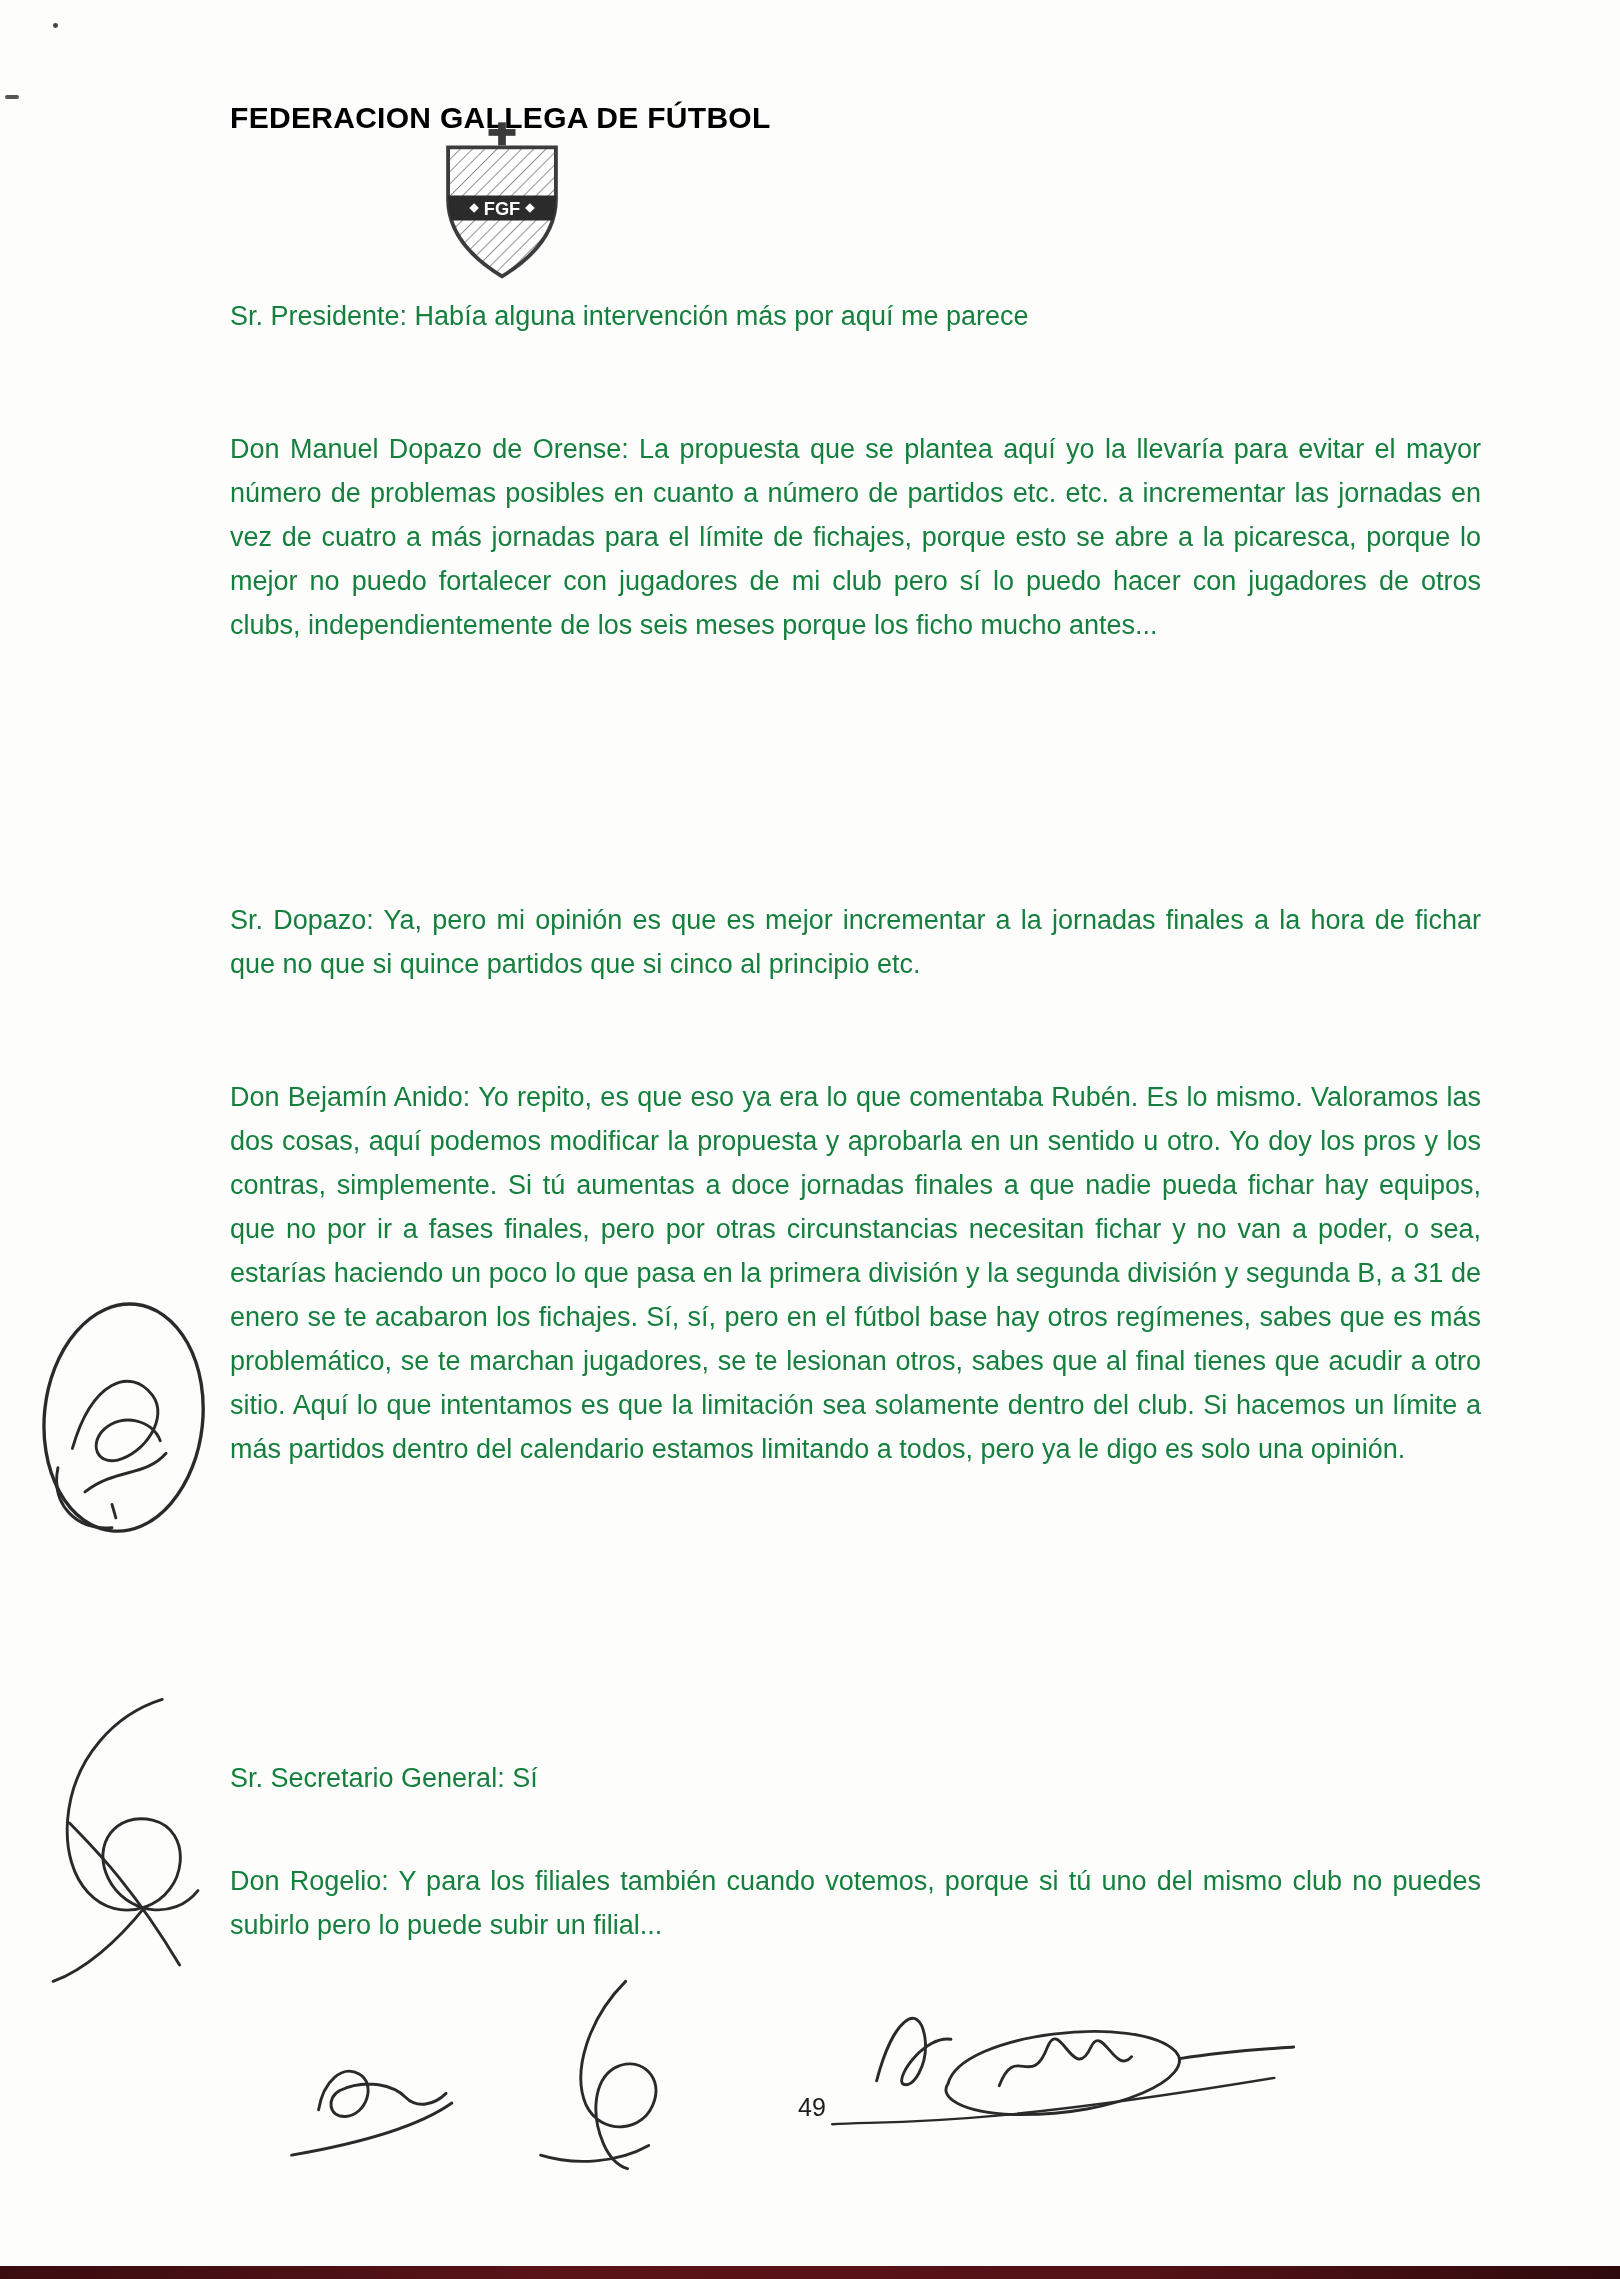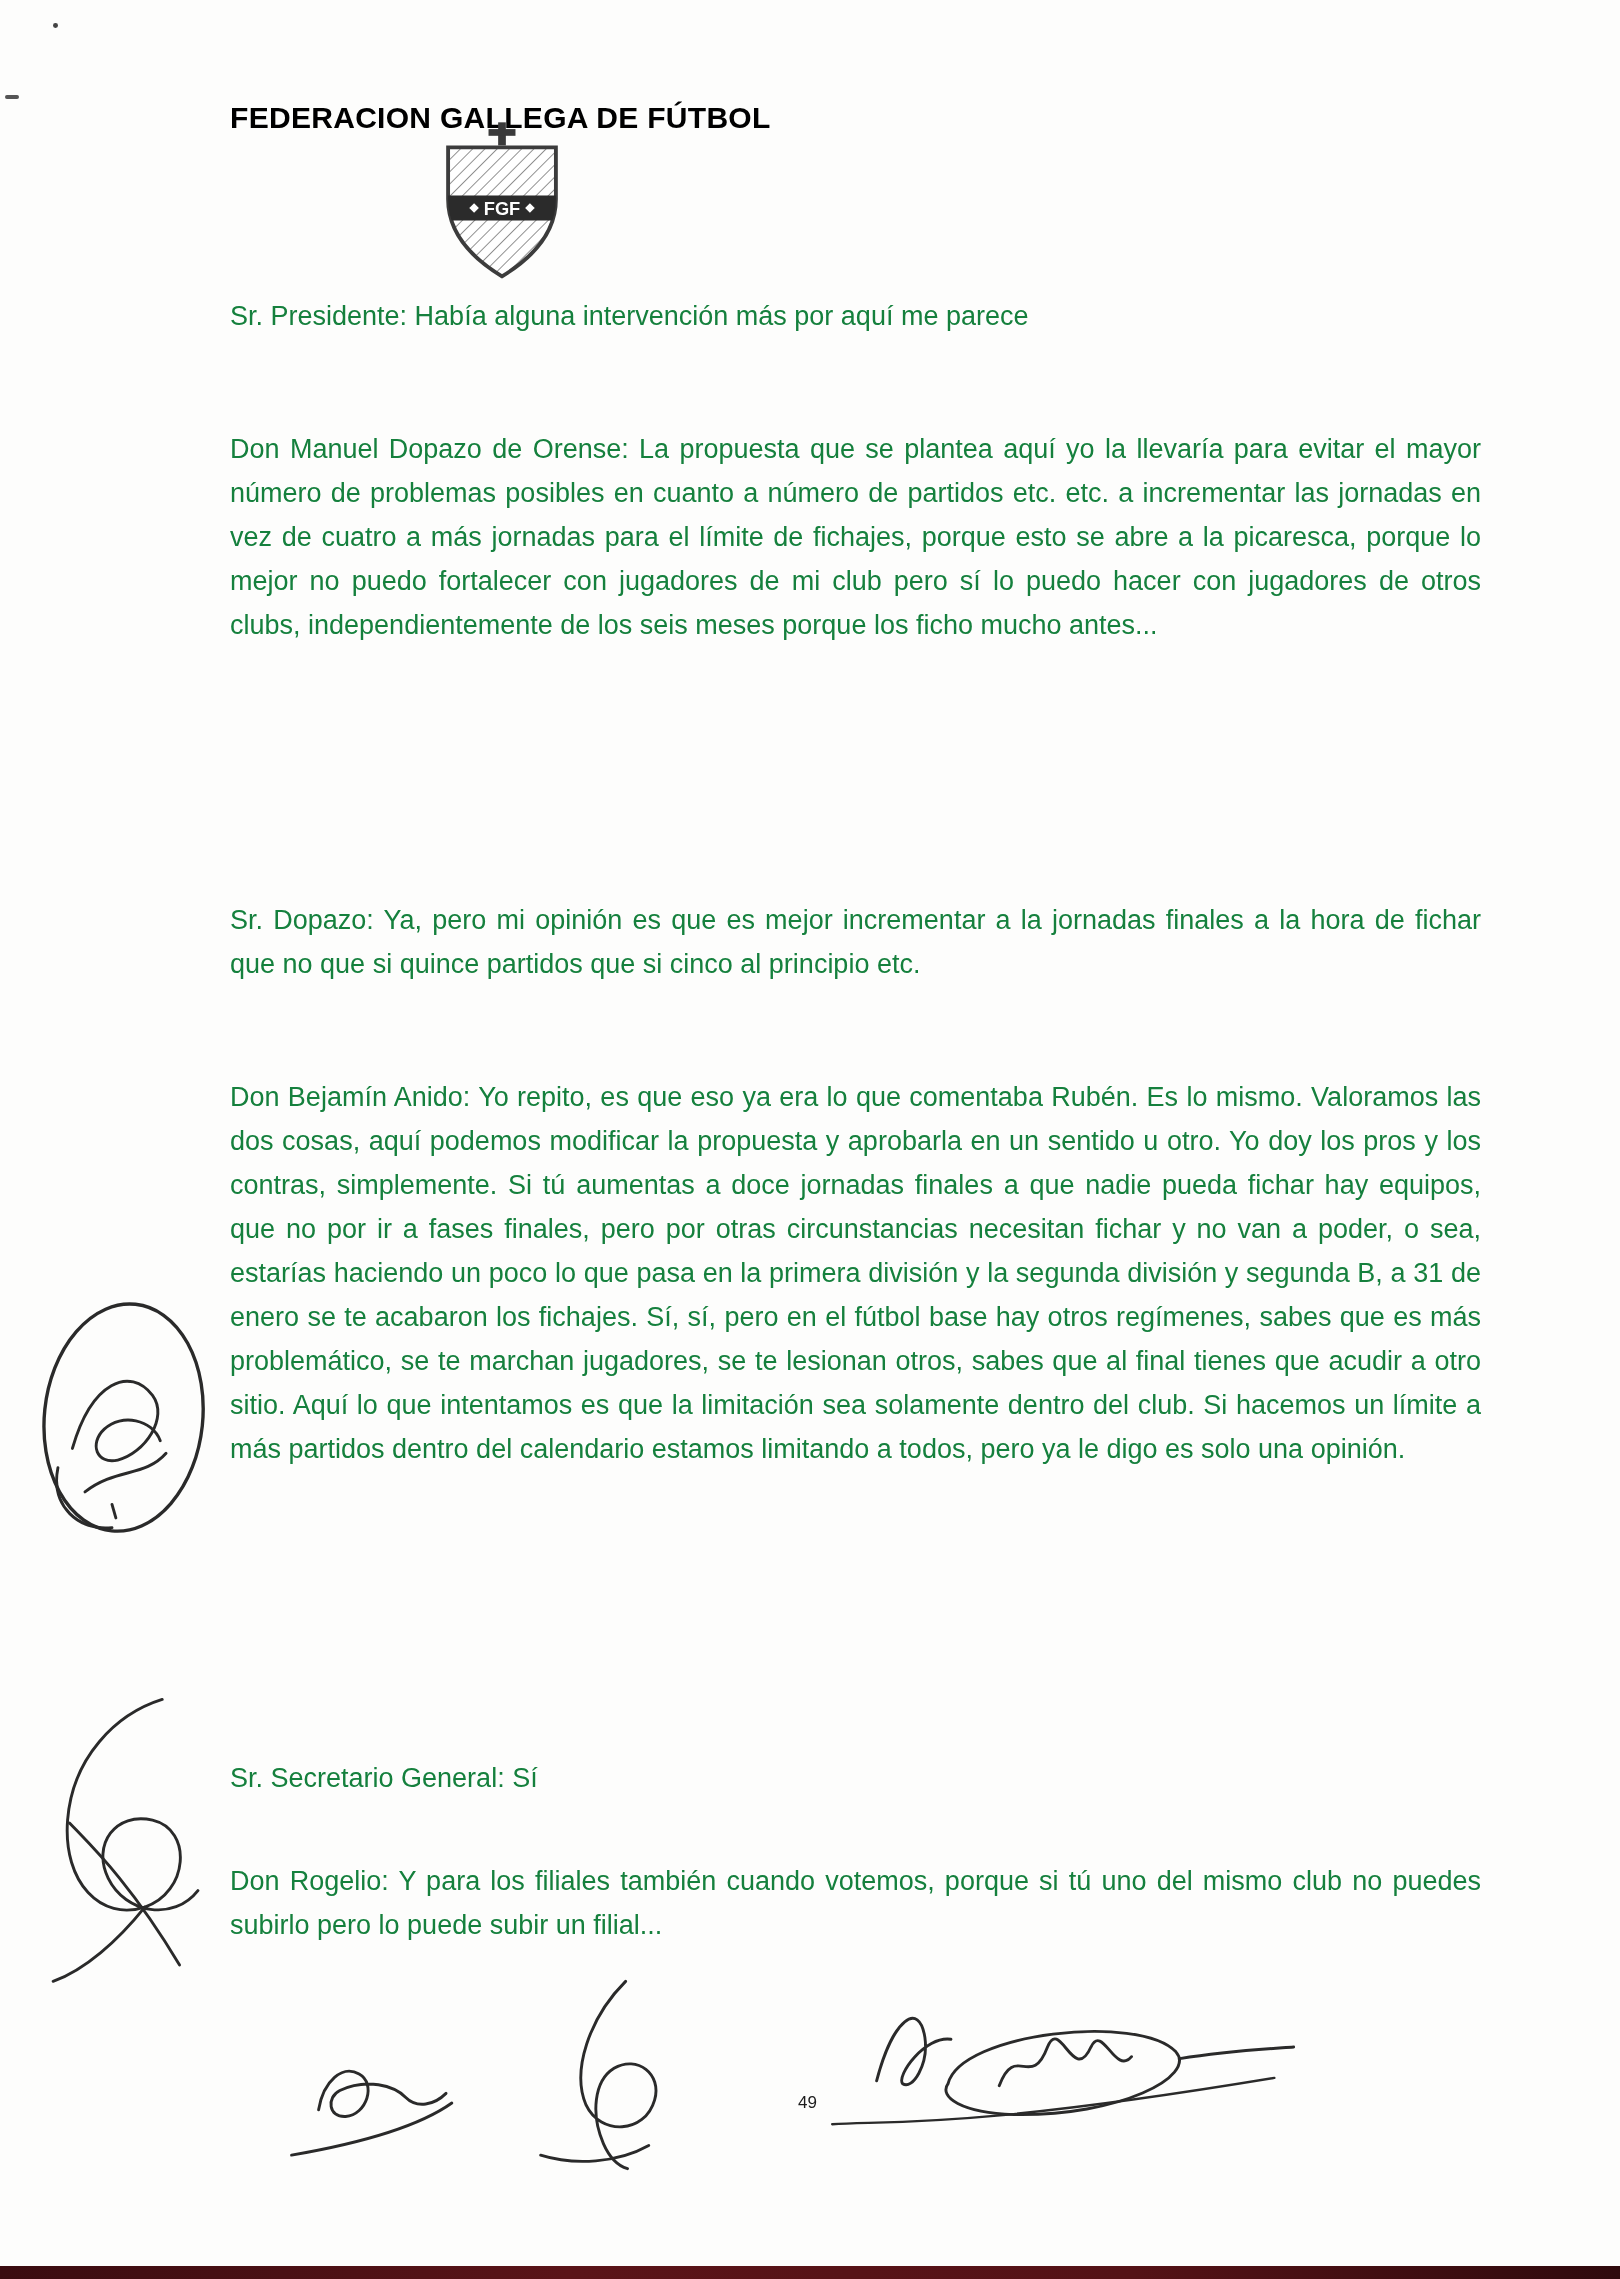--- a/index.html
+++ b/index.html
@@ -63,21 +63,21 @@
   .p3 { top: 769px; }
   .p4 { top: 898px; }
   .p5 { top: 1075px; }
   .p6 { top: 1624px; }
   .p7 { top: 1756px; }
   .p8 { top: 1859px; }
   .page-number {
     position: absolute;
     left: 798px;
     top: 2093px;
-    font-size: 17px;
+    font-size: 25px;
     color: #1c1c1c;
   }
   .signatures {
     position: absolute;
     inset: 0;
     width: 1620px;
     height: 2280px;
     pointer-events: none;
   }
   .bottom-bar {

